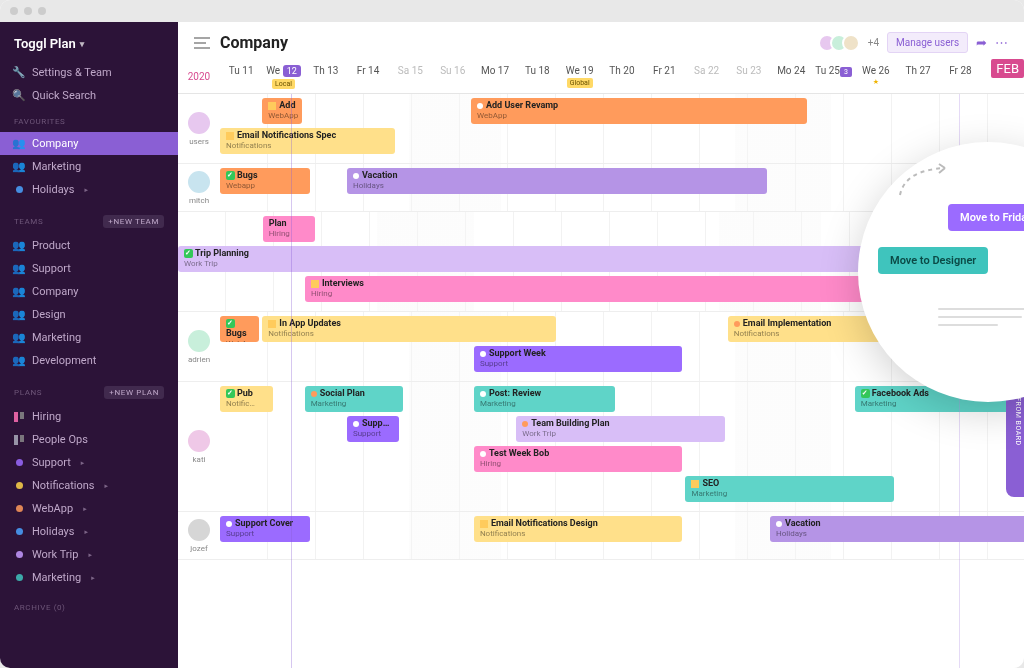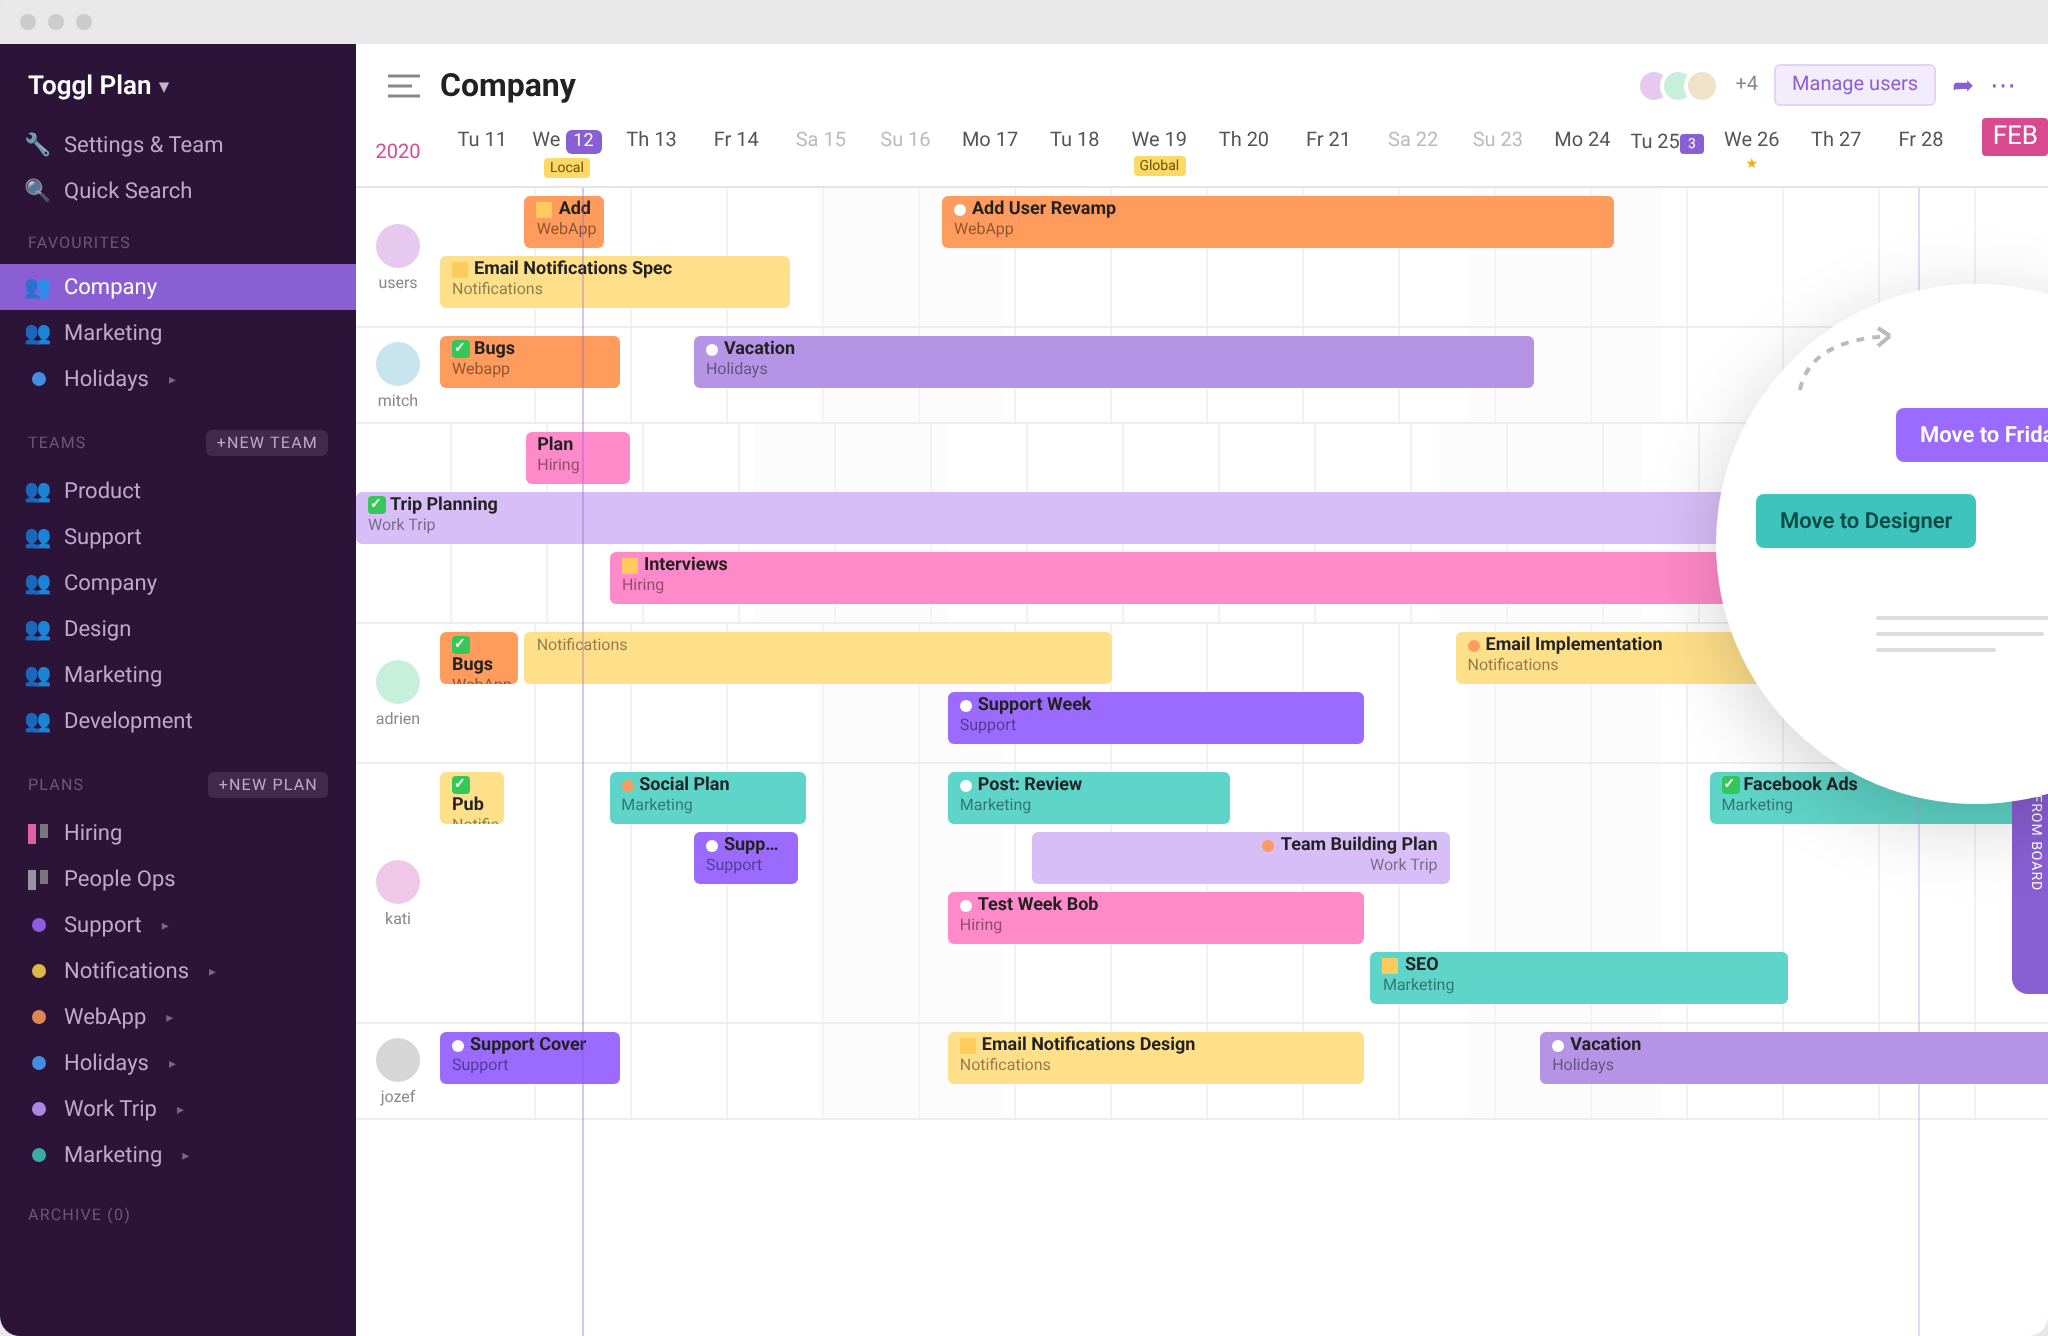--- a/index.html
+++ b/index.html
@@ -322,37 +322,37 @@
               <div class="task" style="background: rgb(255, 138, 201); left: 126.947px; width: 716.368px; top: 64px;"><span class="tt"><span class="stripe"></span>Interviews</span><span class="sub">Hiring</span></div>
             </div>
           </div>
           <div class="row" style="height: 70px;">
             <div class="row-label">
               <span class="avimg" style="background:#c8efdb"></span>
               <span>adrien</span>
             </div>
             <div class="lane">
               <div class="task" style="background: rgb(255, 155, 92); left: 0px; width: 39.3158px; top: 4px;"><span class="tt"><span class="ck"></span>Bugs</span><span class="sub">WebApp</span></div>
-              <div class="task" style="background: rgb(255, 224, 138); left: 42.3158px; width: 293.211px; top: 4px;"><span class="sub">Notifications</span></div>
+              <div class="task" style="background: rgb(255, 224, 138); left: 42.3158px; width: 293.211px; top: 4px;"><span class="tt"><span class="stripe"></span>In App Updates</span><span class="sub">Notifications</span></div>
               <div class="task" style="background: rgb(255, 224, 138); left: 507.789px; width: 335.526px; top: 4px;"><span class="tt"><span class="dot9" style="background:#ff9b5c"></span>Email Implementation</span><span class="sub">Notifications</span></div>
               <div class="task" style="background: rgb(155, 107, 255); left: 253.895px; width: 208.579px; top: 34px;"><span class="tt"><span class="dot9" style="background:#fff"></span>Support Week</span><span class="sub">Support</span></div>
             </div>
           </div>
           <div class="row" style="height: 130px;">
             <div class="row-label">
               <span class="avimg" style="background:#efc8e7"></span>
               <span>kati</span>
             </div>
             <div class="lane">
-              <div class="task" style="background: rgb(255, 224, 138); left: 0px; width: 32px; top: 4px;"><span class="tt"><span class="ck"></span>Pub</span><span class="sub">Notific…</span></div>
+              <div class="task" style="background: rgb(255, 224, 138); left: 0px; width: 53px; top: 4px;"><span class="tt"><span class="ck"></span>Pub</span><span class="sub">Notific…</span></div>
               <div class="task" style="background: rgb(95, 212, 200); left: 84.6316px; width: 98.5579px; top: 4px;"><span class="tt"><span class="dot9" style="background:#ff9b5c"></span>Social Plan</span><span class="sub">Marketing</span></div>
               <div class="task" style="background: rgb(95, 212, 200); left: 253.895px; width: 140.874px; top: 4px;"><span class="tt"><span class="dot9" style="background:#fff"></span>Post: Review</span><span class="sub">Marketing</span></div>
               <div class="task" style="background: rgb(95, 212, 200); left: 634.737px; width: 208.579px; top: 4px;"><span class="tt"><span class="ck"></span>Facebook Ads</span><span class="sub">Marketing</span></div>
               <div class="task" style="background: rgb(155, 107, 255); left: 126.947px; width: 52.0105px; top: 34px;"><span class="tt"><span class="dot9" style="background:#fff"></span>Supp…</span><span class="sub">Support</span></div>
-              <div class="task" style="background: rgb(216, 190, 247); left: 296.211px; width: 208.579px; top: 34px; text-align: right;"><span class="tt"><span class="dot9" style="background:#ff9b5c"></span>Team Building Plan</span><span class="sub">Work Trip</span></div>
+              <div class="task" style="background: rgb(216, 190, 247); left: 296.211px; width: 208.579px; top: 34px;"><span class="tt"><span class="dot9" style="background:#ff9b5c"></span>Team Building Plan</span><span class="sub">Work Trip</span></div>
               <div class="task" style="background: rgb(255, 138, 201); left: 253.895px; width: 208.579px; top: 64px;"><span class="tt"><span class="dot9" style="background:#fff"></span>Test Week Bob</span><span class="sub">Hiring</span></div>
               <div class="task" style="background: rgb(95, 212, 200); left: 465.474px; width: 208.579px; top: 94px;"><span class="tt"><span class="stripe"></span>SEO</span><span class="sub">Marketing</span></div>
             </div>
           </div>
           <div class="row" style="height: 40px;">
             <div class="row-label">
               <span class="avimg" style="background:#d6d6d6"></span>
               <span>jozef</span>
             </div>
             <div class="lane">

